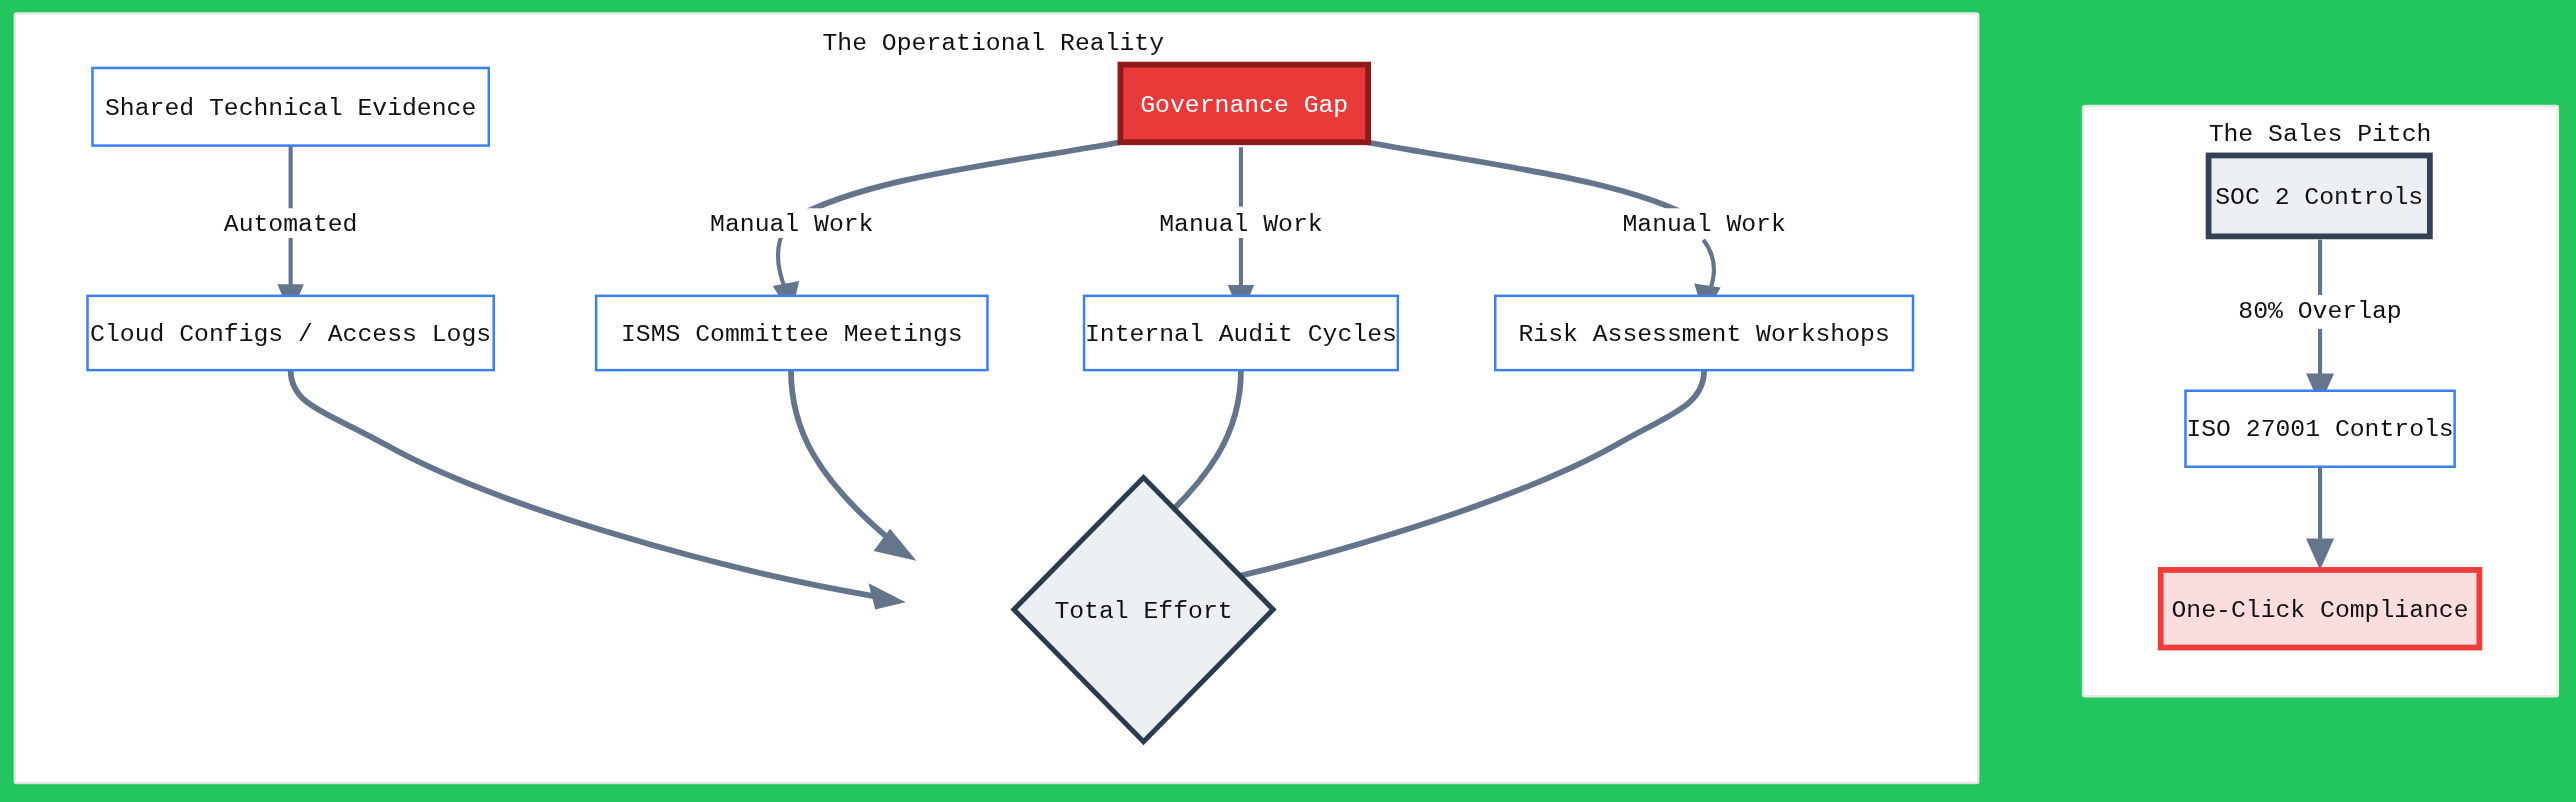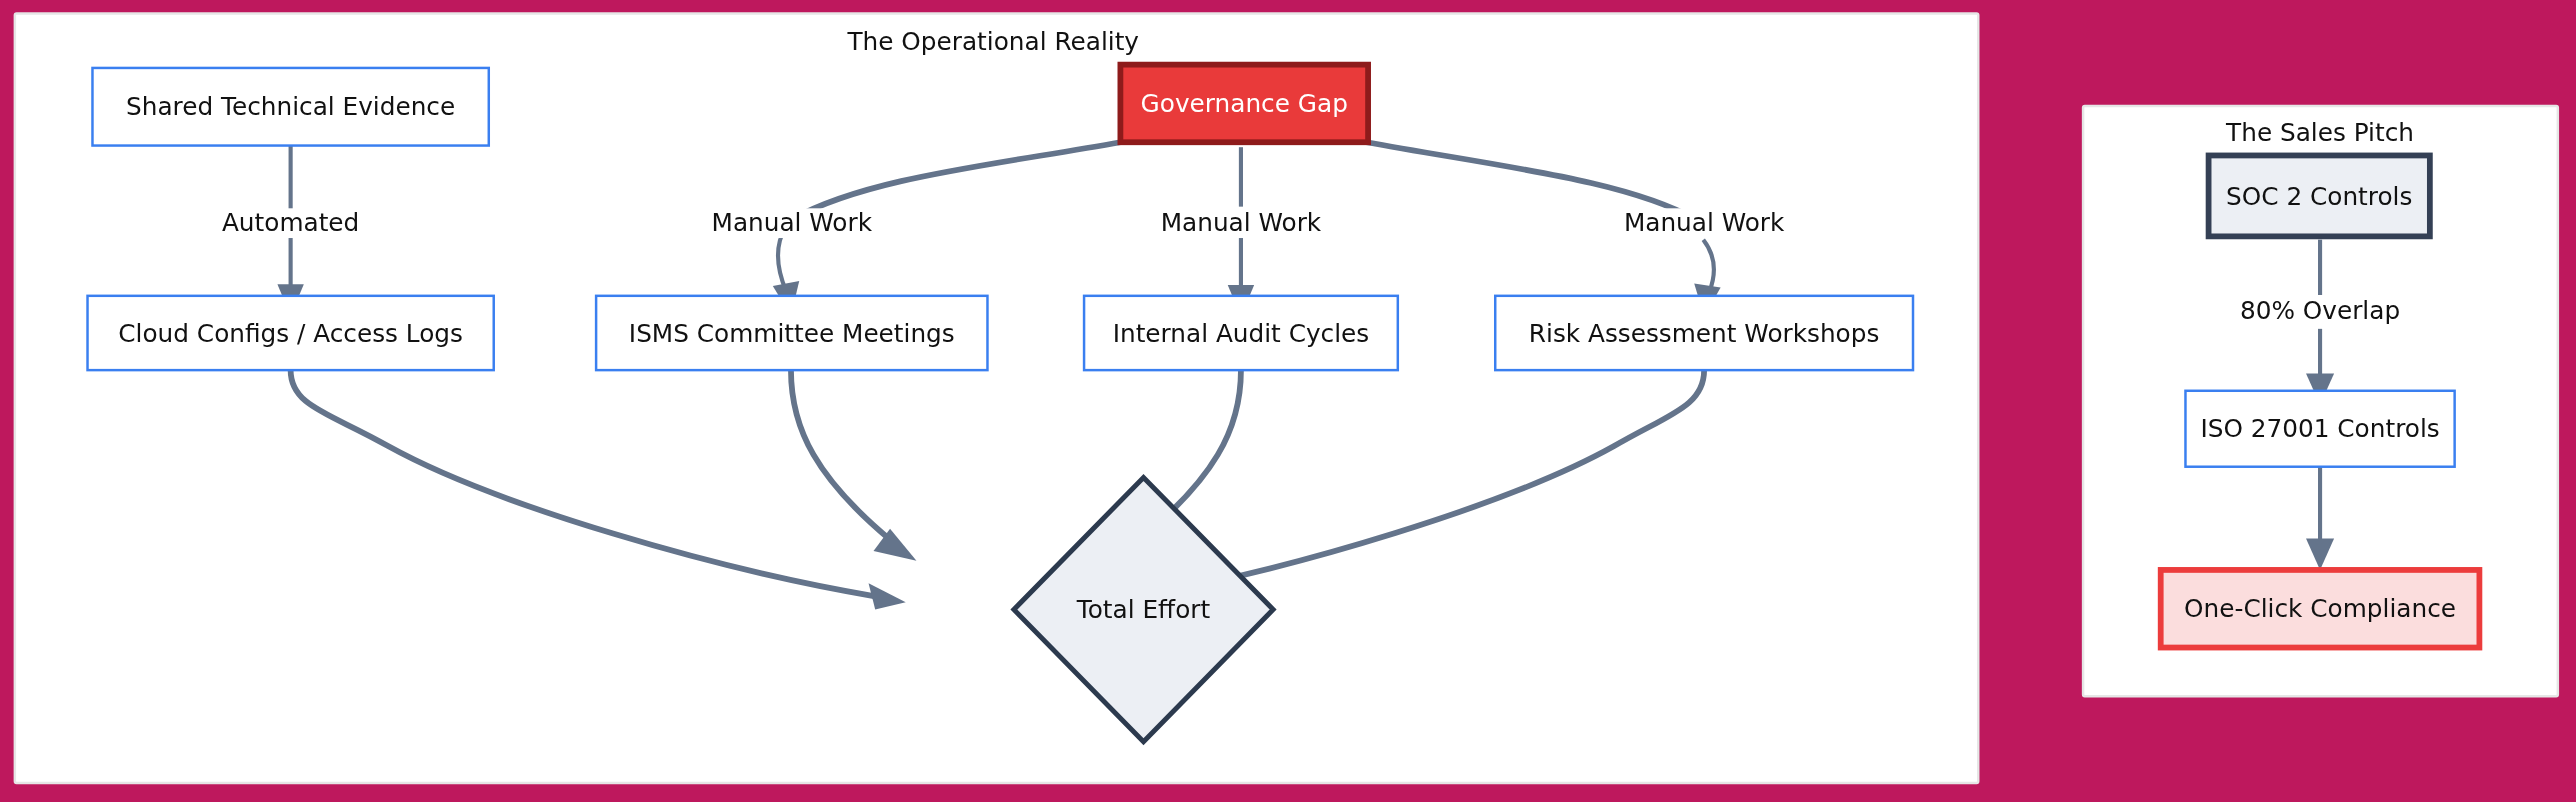--- a/index.html
+++ b/index.html
@@ -1,21 +1,21 @@
 <!DOCTYPE html>
 <html style="font-size:13.2px"><head>
 <meta charset="utf-8">
 <style>
   html,body{margin:0;padding:0;background:#ffffff;}
   body{
     width:2576px;height:803px;
     font-family:"DejaVu Sans","Liberation Sans",sans-serif;
     -webkit-font-smoothing:antialiased;
   }
-  #stage{position:relative;width:2576px;height:803px;overflow:hidden;background:#be185d;}
+  #stage{position:relative;width:2576px;height:803px;overflow:hidden;background:#22c55e;font-family:Liberation Mono, monospace;}
   svg.diagram{position:absolute;top:0;left:0;width:2576px;height:803px;display:block;}
   .cluster-rect{fill:#ffffff;stroke:#e6e6e6;stroke-width:3;}
   .cluster-label{font-size:30px;fill:#111111;text-anchor:middle;dominant-baseline:middle;}
   .node-rect-blue{fill:#ffffff;stroke:#3a7ff0;stroke-width:3;}
   .node-rect-red{fill:#e93a3a;stroke:#8e1b1b;stroke-width:7;}
   .node-rect-dark{fill:#eceff4;stroke:#344055;stroke-width:7;}
   .node-rect-pink{fill:#fbdddd;stroke:#ec3c3c;stroke-width:7;}
   .node-diamond{fill:#eceff4;stroke:#2c3a4e;stroke-width:6;}
   .node-label{font-size:30px;fill:#111111;text-anchor:middle;dominant-baseline:middle;}
   .node-label-white{font-size:30px;fill:#ffffff;text-anchor:middle;dominant-baseline:middle;}

